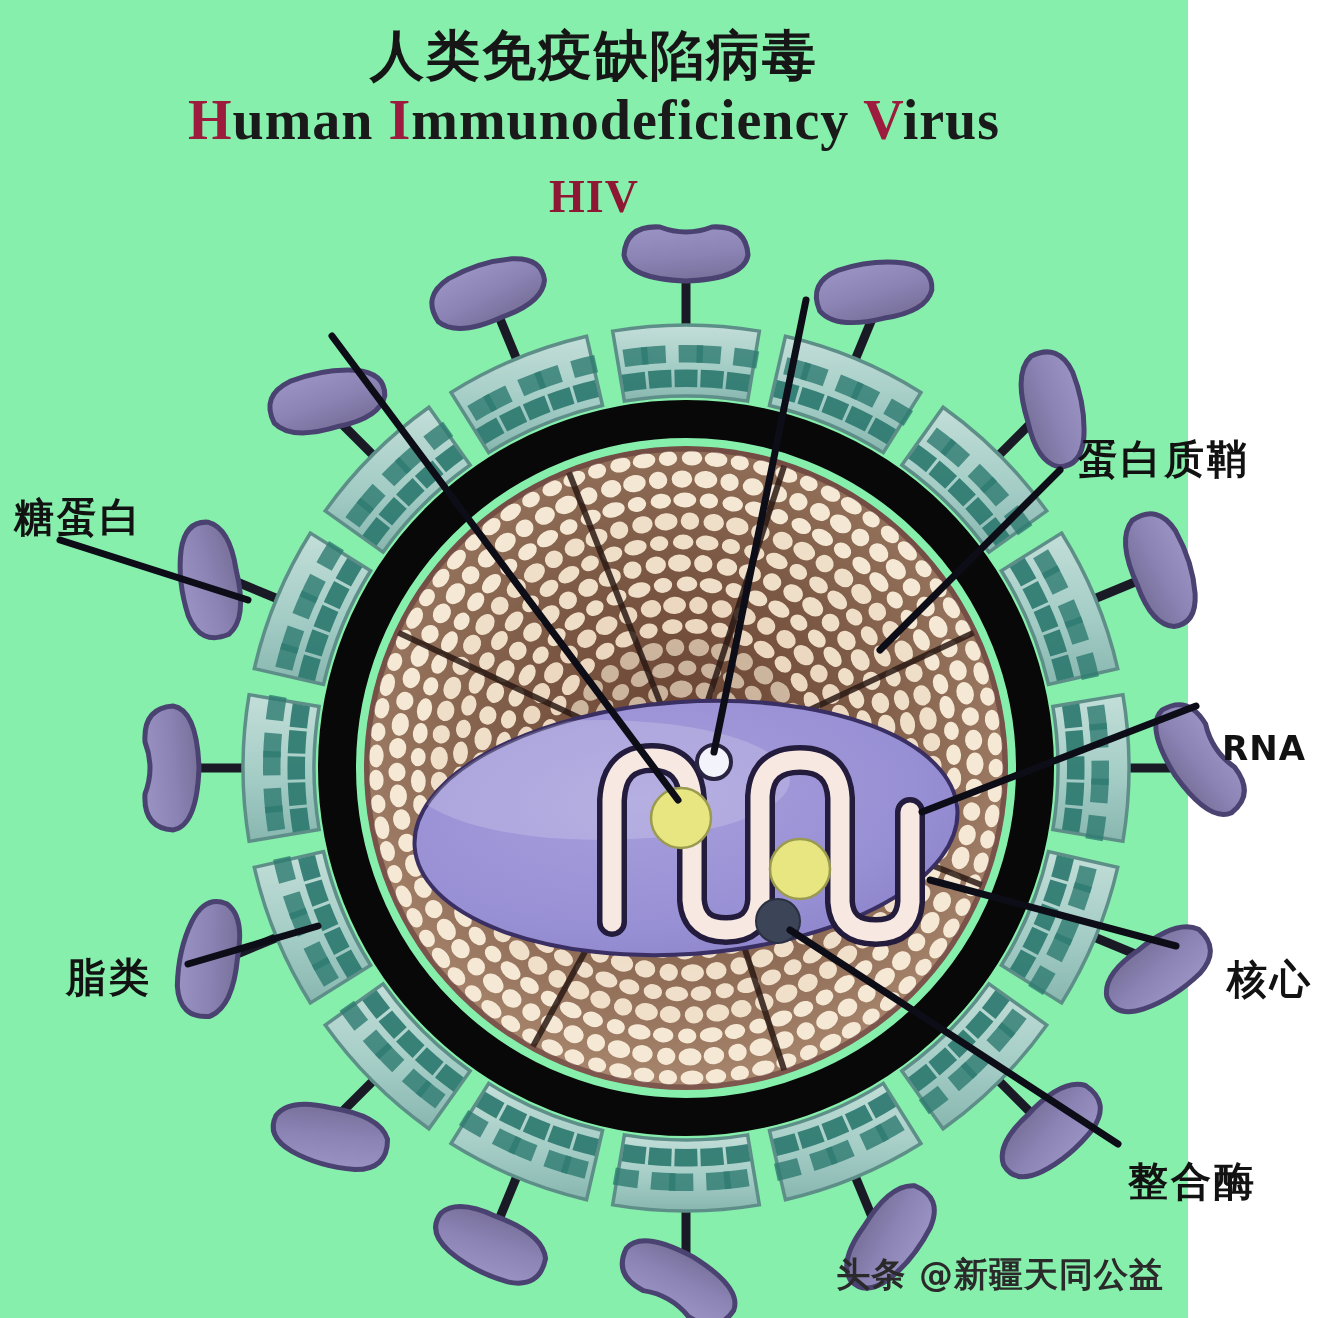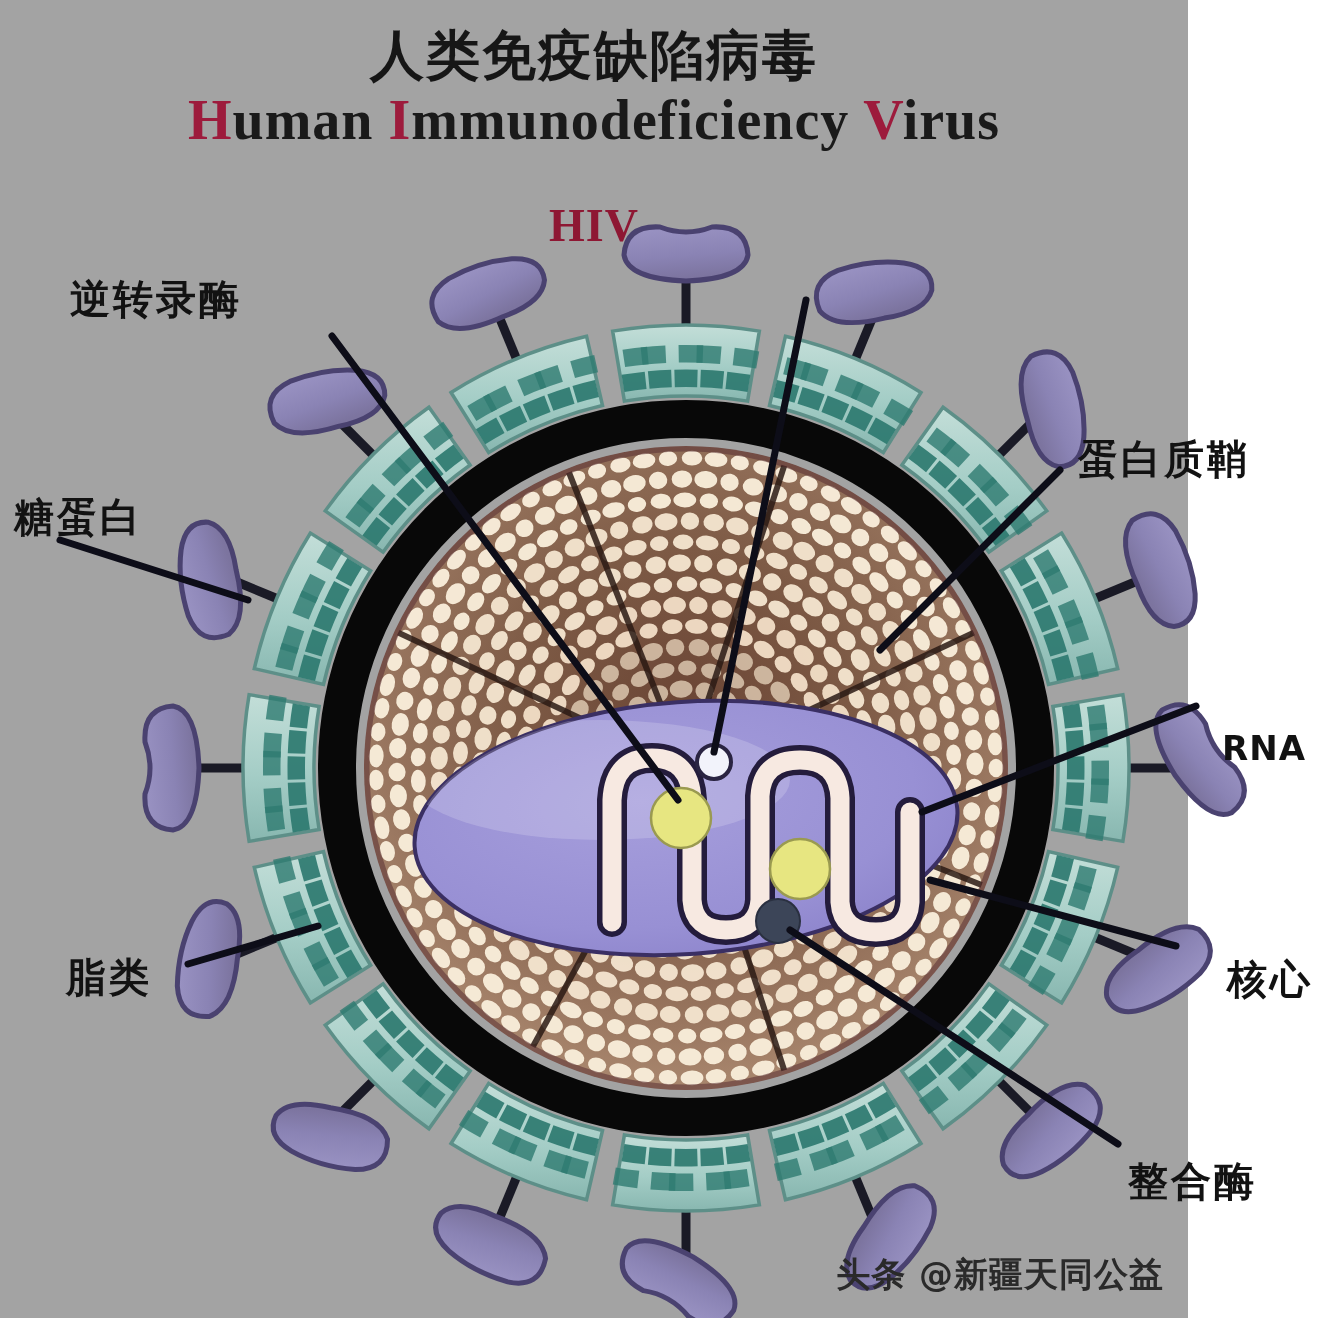--- a/index.html
+++ b/index.html
@@ -1,30 +1,30 @@
 <!DOCTYPE html>
 <html><head>
 <meta charset="utf-8">
 <style>
   html,body{margin:0;padding:0;background:#ffffff;}
   body{width:1320px;height:1318px;position:relative;overflow:hidden;
        font-family:"Liberation Sans",sans-serif;}
-  #stage{position:absolute;inset:0;width:1188px;height:1318px;background:#a3a3a3;}
+  #stage{position:absolute;inset:0;width:1188px;height:1318px;background:#86efac;}
   svg#viz{position:absolute;left:0;top:0;width:1320px;height:1318px;display:block;}
 
   .ttl-cn{position:absolute;left:0;right:0;text-align:center;top:20px;
           font-family:"DejaVu Sans",sans-serif;font-weight:700;font-size:54px;
           letter-spacing:2px;color:#161616;white-space:nowrap;}
   .ttl-en{position:absolute;left:0;right:0;text-align:center;top:88px;
           font-family:"Liberation Serif",serif;font-weight:700;font-size:56px;
           letter-spacing:1px;color:#1a1a1a;white-space:nowrap;}
   .ttl-en .r{color:#9d1b3c;}
   .ttl-ab{position:absolute;left:0;right:0;text-align:center;top:170px;
           font-family:"Liberation Serif",serif;font-weight:700;font-size:46px;
-          color:#8e1733;letter-spacing:1px;margin-top:29px;}
+          color:#8e1733;letter-spacing:1px;}
 
   .lbl{position:absolute;font-family:"DejaVu Sans",sans-serif;font-weight:700;
        color:#121212;white-space:nowrap;font-size:40px;letter-spacing:3px;}
   .lbl.lat{font-family:"DejaVu Sans",sans-serif;font-weight:700;font-size:34px;letter-spacing:1px;}
 
   .wm{position:absolute;right:24px;bottom:20px;font-family:"DejaVu Sans",sans-serif;
       font-weight:700;font-size:34px;color:#2a2a2a;letter-spacing:1px;white-space:nowrap;}
 </style>
 </head>
 <body>
@@ -1060,21 +1060,20 @@
       <line x1="806" y1="300" x2="714" y2="752"></line>
       <line x1="1060" y1="470" x2="880" y2="650"></line>
       <line x1="60" y1="540" x2="248" y2="600"></line>
       <line x1="1196" y1="706" x2="922" y2="812"></line>
       <line x1="1176" y1="946" x2="930" y2="880"></line>
       <line x1="188" y1="964" x2="318" y2="926"></line>
       <line x1="1118" y1="1144" x2="790" y2="930"></line>
     </g>
   </svg>
 
-  <div class="lbl" style="left:70px;  top:272px;">逆转录酶</div>
   <div class="lbl" style="left:1078px;top:432px;">蛋白质鞘</div>
   <div class="lbl" style="left:14px;  top:490px;">糖蛋白</div>
   <div class="lbl lat" style="left:1222px;top:728px;">RNA</div>
   <div class="lbl" style="left:1227px;top:952px;">核心</div>
   <div class="lbl" style="left:30px;  top:950px;margin-left:36px;">脂类</div>
   <div class="lbl" style="left:1128px;top:1154px;">整合酶</div>
 
   <div class="wm">头条 @新疆天同公益</div>
 </div>
 

